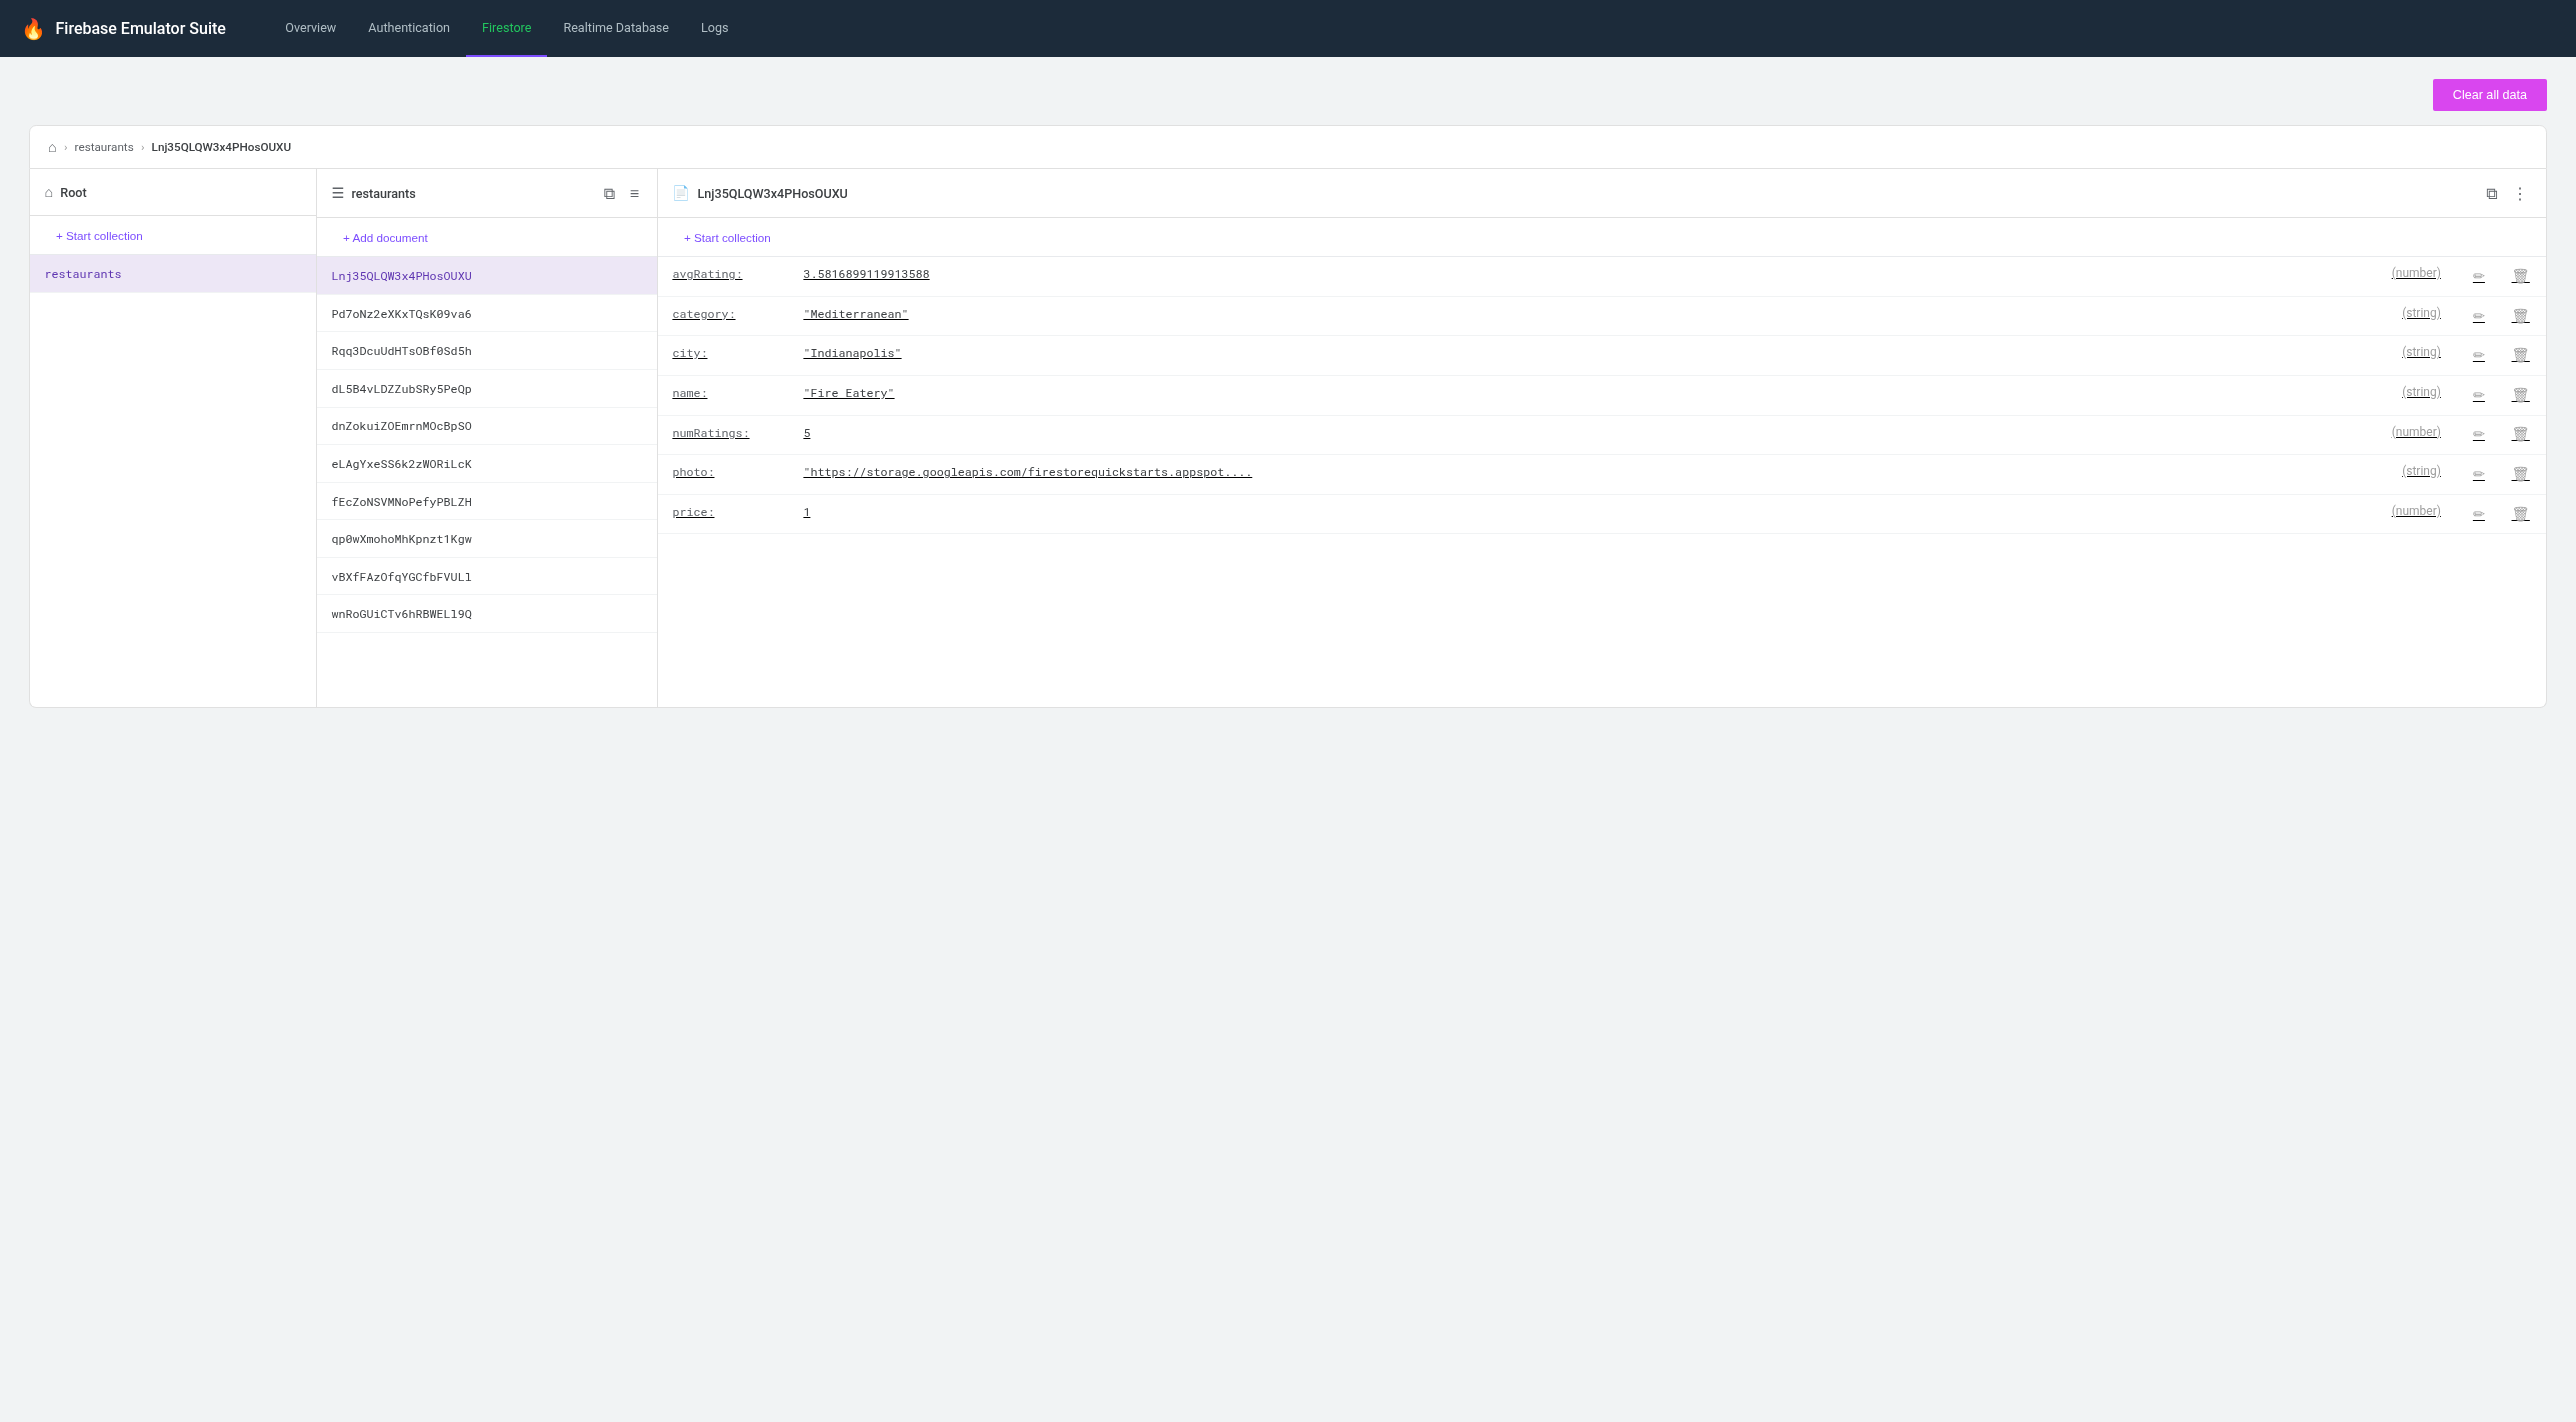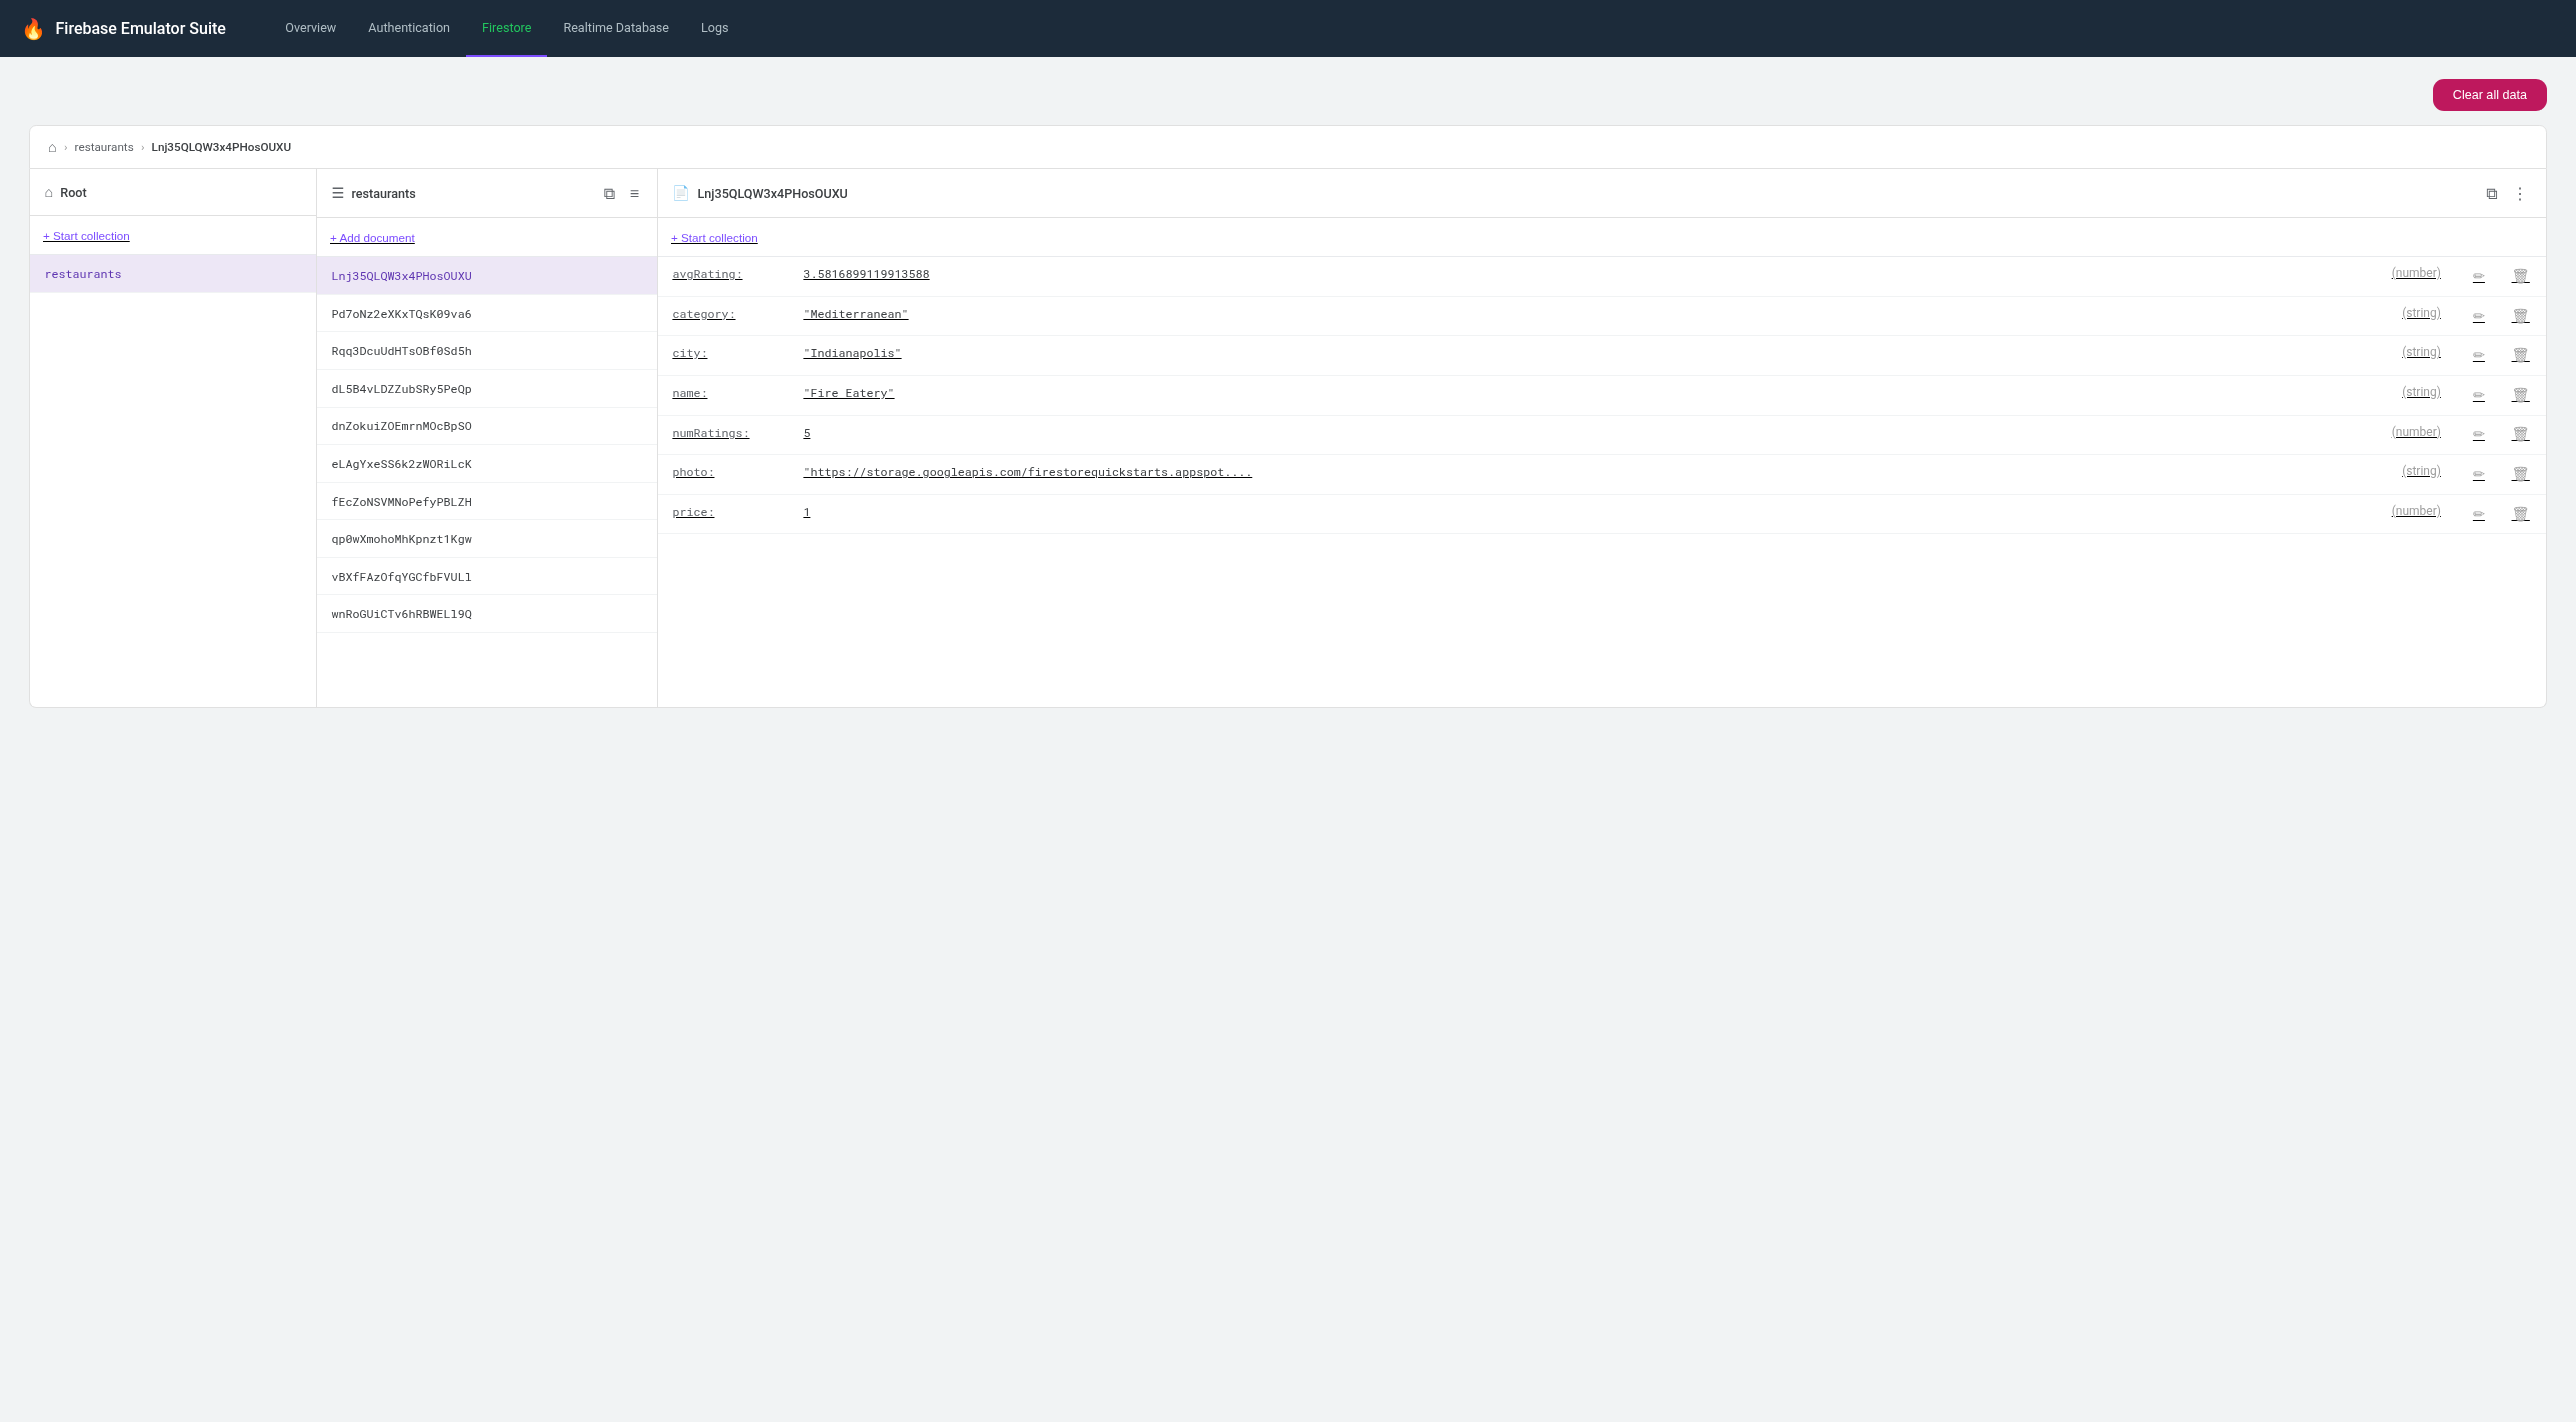--- a/index.html
+++ b/index.html
@@ -48,24 +48,24 @@
     
     .main-content {
       padding: 21.6px 29px;
     }
     .toolbar-row {
       display: flex;
       justify-content: flex-end;
       margin-bottom: 14.4px;
     }
     .clear-all-btn {
-      background: #be185d;
+      background: #d946ef;
       color: #fff;
       border: none;
-      border-radius: 11px;
+      border-radius: 2px;
       padding: 9px 20px;
       font-size: 12.6px;
       font-weight: 500;
       cursor: pointer;
     }
 
     
     .breadcrumb-bar {
       background: #fff;
       border: 0.9px solid #e0e0e0;
@@ -127,23 +127,22 @@
     }
     .panel-action-icon {
       color: #5f6368;
       cursor: pointer;
       font-size: 16px;
       padding: 1.8px 3.6px;
     }
 
     
     .panel-action-row {
-      padding: 9px 13px;
+      padding: 9px 26px;
       border-bottom: 0.9px solid #e8eaed;
-      text-decoration: underline;
     }
     .add-btn {
       display: flex;
       align-items: center;
       gap: 5.4px;
       color: #7c4dff;
       font-size: 11.7px;
       font-weight: 500;
       cursor: pointer;
       background: none;

